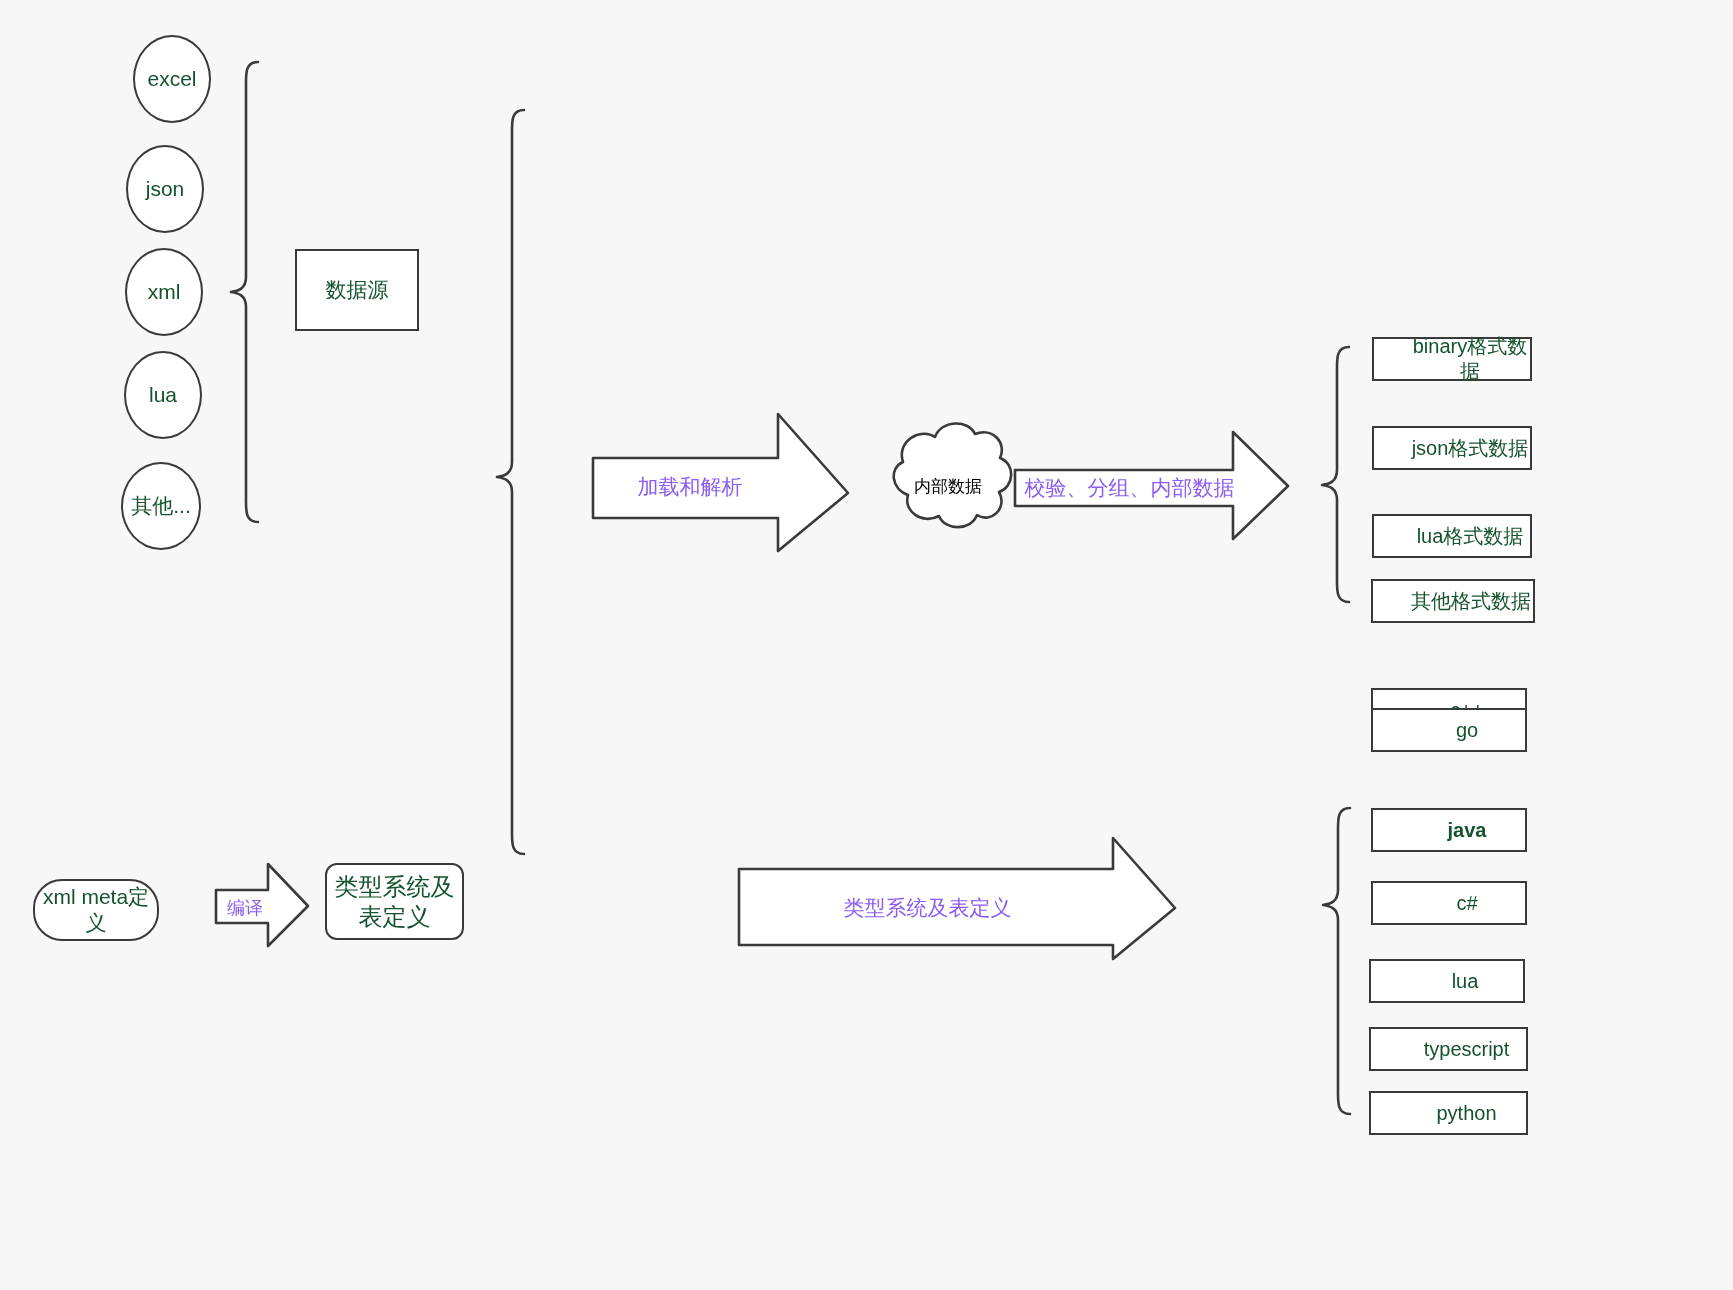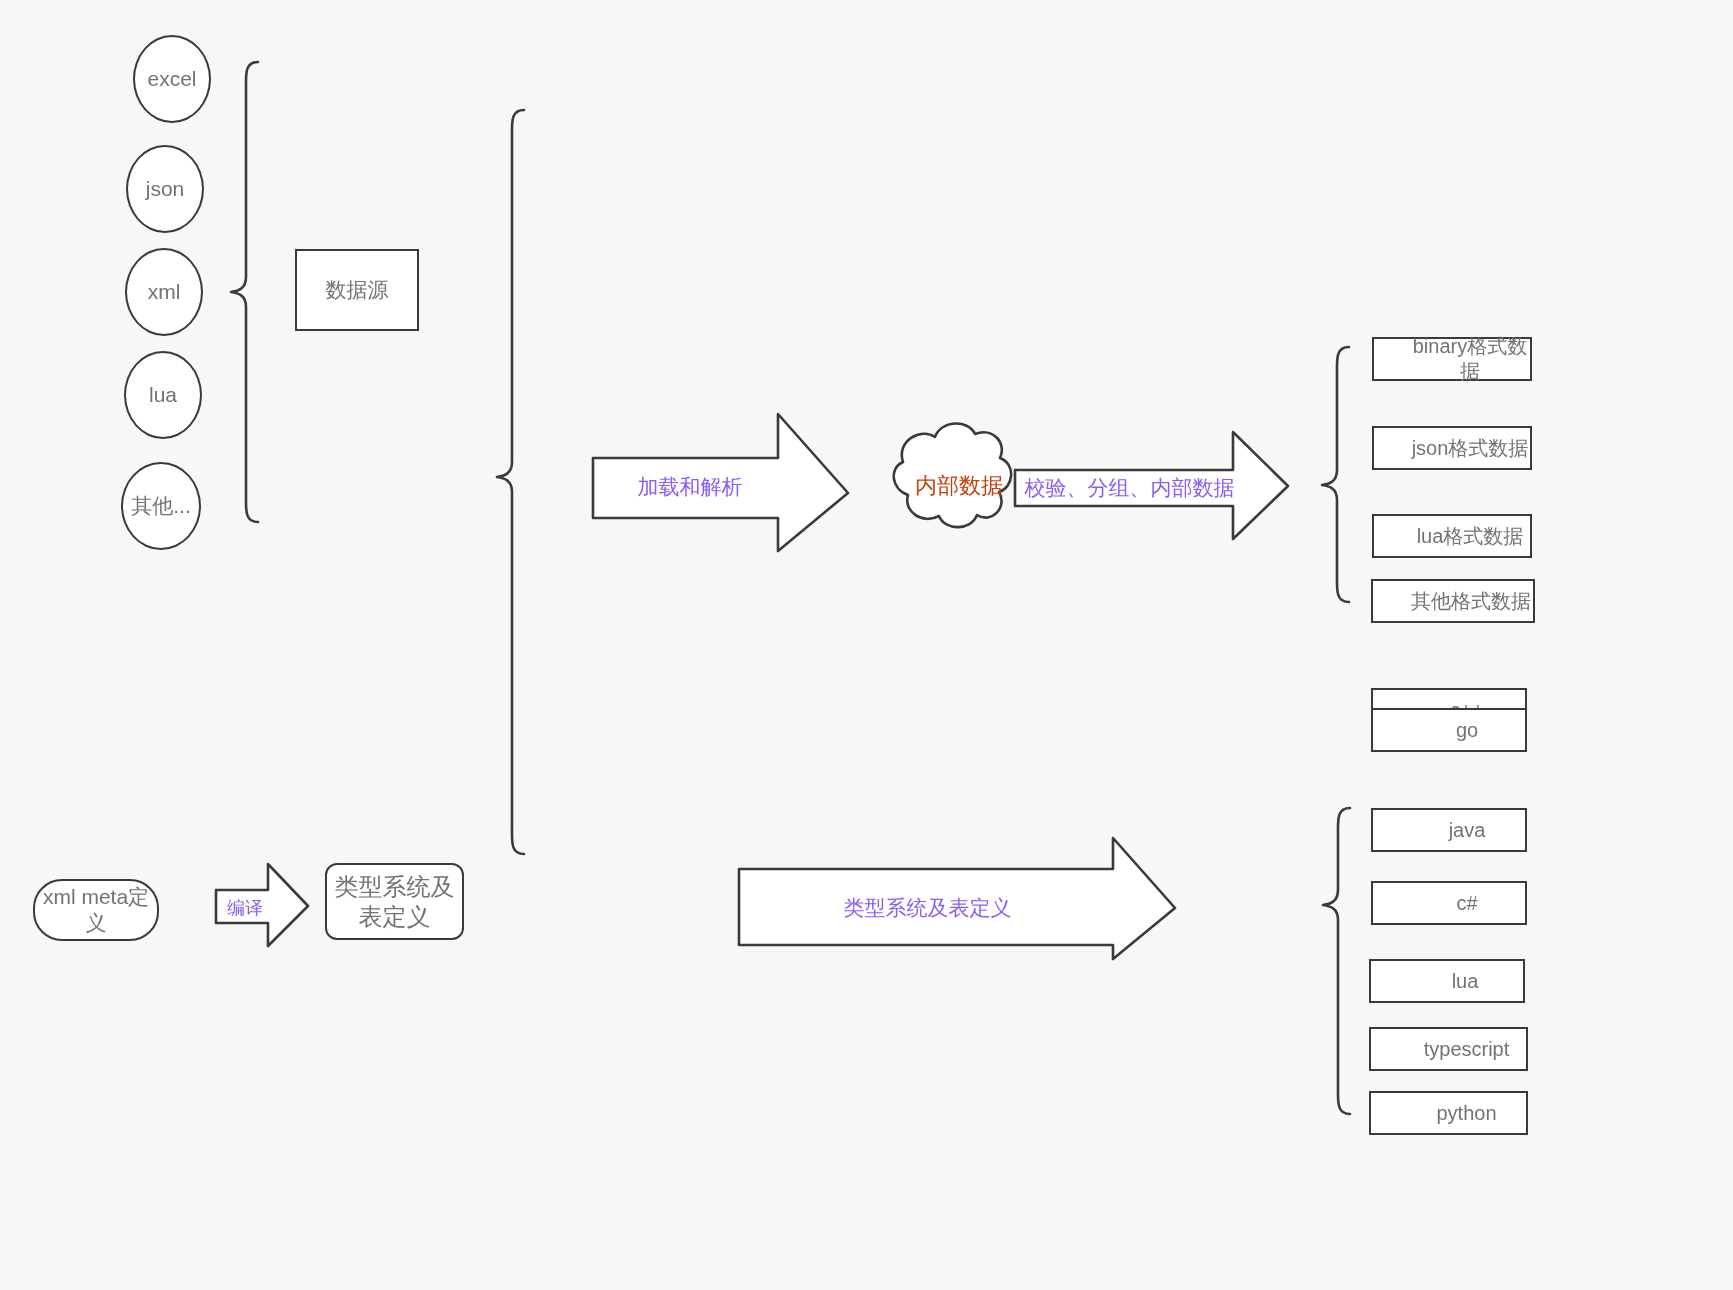--- a/index.html
+++ b/index.html
@@ -20,21 +20,21 @@
   }
   .node {
     position: absolute;
     box-sizing: border-box;
     background: #ffffff;
     border: 2.5px solid #3a3a3a;
     display: flex;
     align-items: center;
     justify-content: center;
     text-align: center;
-    color: #737373;
+    color: #14532d;
     line-height: 1.25;
   }
   .ellipse {
     border-radius: 50%;
     font-size: 21px;
   }
   .rect {
     font-size: 21px;
   }
   .rounded {
@@ -60,23 +60,23 @@
     justify-content: center;
     text-align: center;
     font-size: 21px;
     color: #8b5cf6;
     pointer-events: none;
   }
   .cloud-label {
     position: absolute;
     display: flex;
     align-items: center;
-    justify-content: flex-end;
-    font-size: 22px;
-    color: #c2410c;
+    justify-content: center;
+    font-size: 17px;
+    color: #000000;
     pointer-events: none;
   }
 </style>
 </head>
 <body>
 
 <div id="canvas">
 
   <svg class="svg-layer" viewBox="0 0 1733 1290">
     <g fill="none" stroke="#3a3a3a" stroke-width="2.6" stroke-linecap="round" stroke-linejoin="round">
@@ -165,21 +165,21 @@
   <div class="node small-rect" style="left:1371px; top:579px; width:164px; height:44px;">
     <span>其他格式数据</span>
   </div>
 
   <div class="node small-rect" style="left:1371px; top:688px; width:156px; height:44px;">
     <span>c++</span>
   </div>
   <div class="node small-rect" style="left:1371px; top:708px; width:156px; height:44px;">
     <span>go</span>
   </div>
-  <div class="node small-rect" style="left:1371px; top:808px; width:156px; height:44px;">
+  <div class="node small-rect" style="left:1371px; top:808px; width:156px; height:44px;font-weight:bold;">
     <span>java</span>
   </div>
   <div class="node small-rect" style="left:1371px; top:881px; width:156px; height:44px;">
     <span>c#</span>
   </div>
   <div class="node small-rect" style="left:1369px; top:959px; width:156px; height:44px;">
     <span>lua</span>
   </div>
   <div class="node small-rect" style="left:1369px; top:1027px; width:159px; height:44px;">
     <span>typescript</span>

